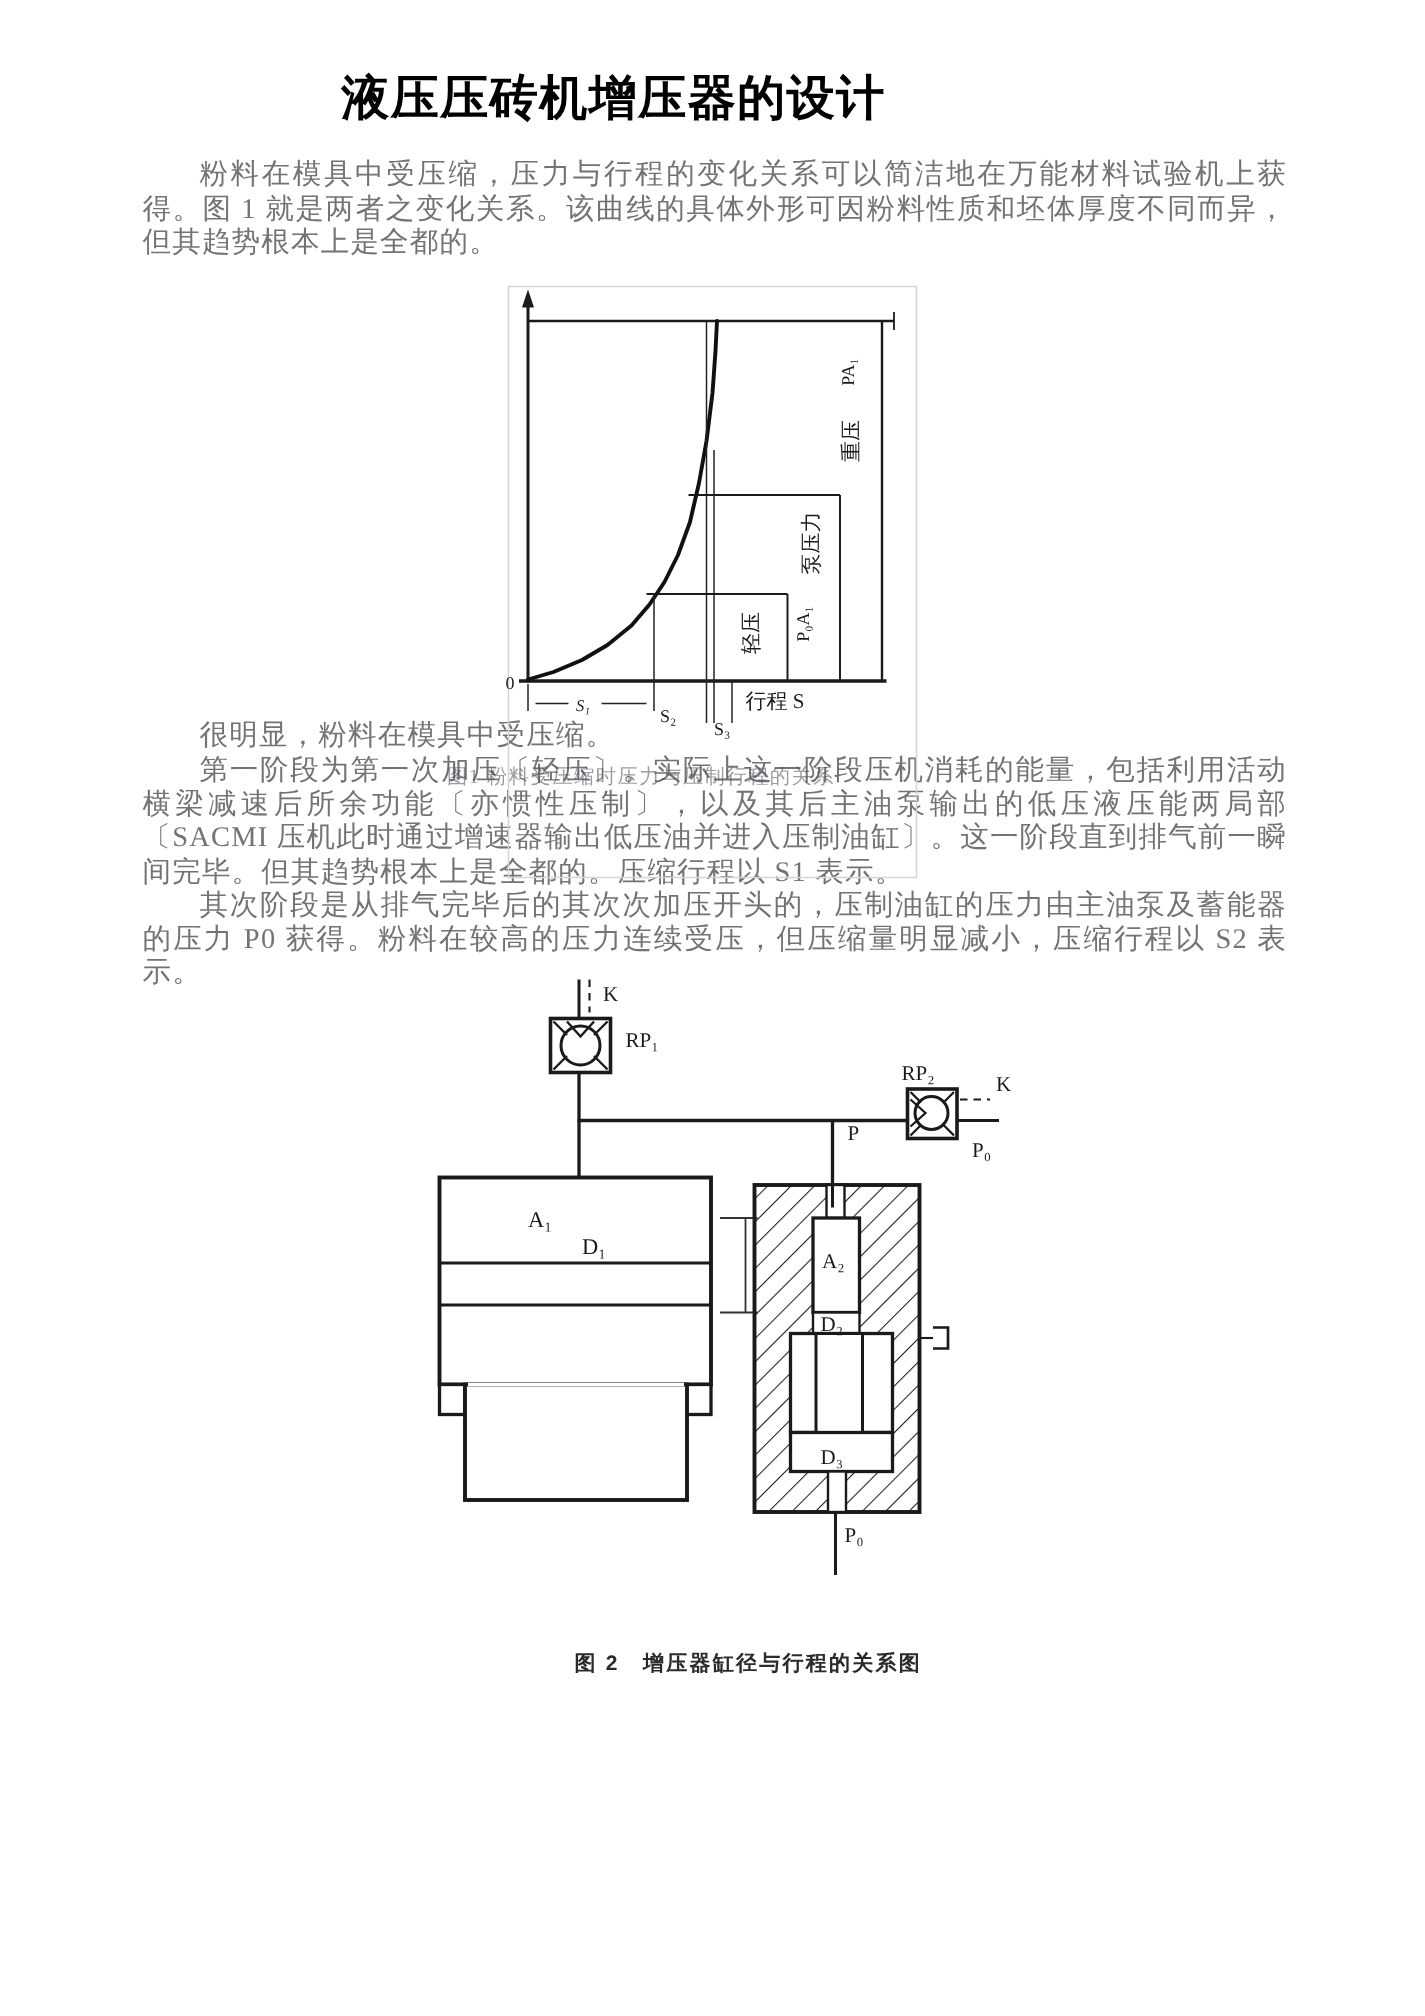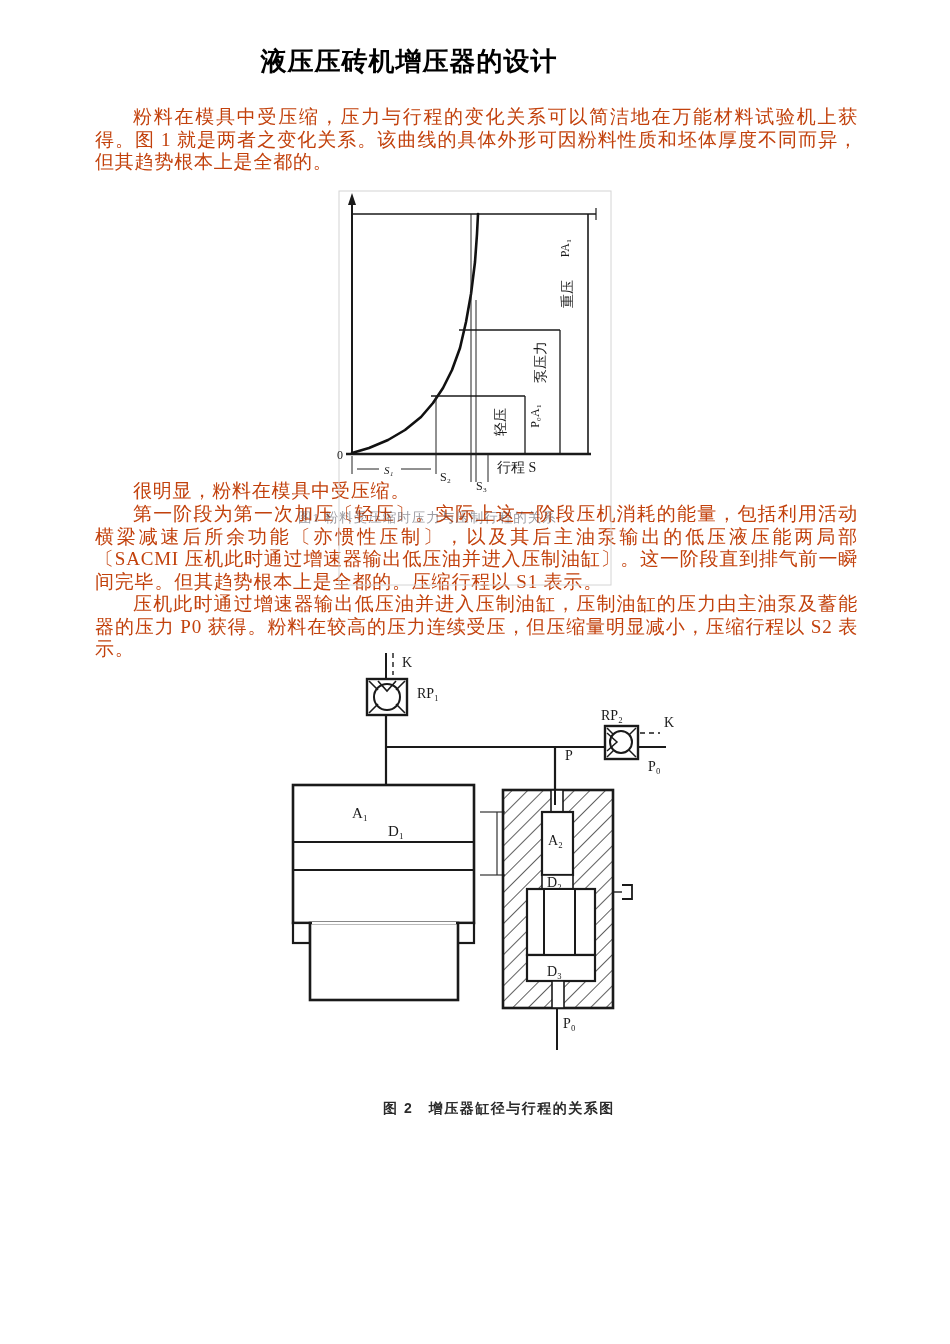--- a/index.html
+++ b/index.html
@@ -4,26 +4,26 @@
 <style>
   html,body{margin:0;padding:0;}
   body{
     width:950px;height:1344px;position:relative;background:#ffffff;
     font-family:"Liberation Serif","DejaVu Serif",serif;color:#111;
     overflow:hidden;
   }
   .doc-title{
     position:absolute;top:44px;left:0;width:818px;text-align:center;
     font-family:"Liberation Sans","DejaVu Sans",sans-serif;
-    font-size:26px;font-weight:bold;letter-spacing:1px;color:#000;
+    font-size:32px;font-weight:bold;letter-spacing:1px;color:#000;
   }
   .para{
     position:absolute;left:95px;width:763px;
     font-size:19px;line-height:22.5px;letter-spacing:0.8px;
-    text-align:justify;text-indent:2em;color:#c2410c;
+    text-align:justify;text-indent:2em;color:#737373;
   }
   #p1{top:106px;}
   #p2{top:480px;width:763px;}
   #p3{top:503px;}
   #p4{top:593px;}
   .fig1-box{position:absolute;left:333px;top:190px;width:292px;height:400px;}
   .fig1-overlay-caption{
     position:absolute;left:298px;top:509px;width:336px;
     font-size:13.5px;letter-spacing:1px;color:#4a4a55;opacity:0.55;
     font-family:Liberation Serif, serif;
@@ -38,21 +38,21 @@
   svg text{font-family:"Liberation Serif","DejaVu Serif",serif;fill:#1a1a1a;}
 </style>
 </head>
 <body>
 
 <div class="doc-title">液压压砖机增压器的设计</div>
 
 <div class="para" id="p1">粉料在模具中受压缩，压力与行程的变化关系可以简洁地在万能材料试验机上获得。图 1 就是两者之变化关系。该曲线的具体外形可因粉料性质和坯体厚度不同而异，但其趋势根本上是全都的。</div>
 <div class="para" id="p2">很明显，粉料在模具中受压缩。</div>
 <div class="para" id="p3">第一阶段为第一次加压〔轻压〕。实际上这一阶段压机消耗的能量，包括利用活动横梁减速后所余功能〔亦惯性压制〕，以及其后主油泵输出的低压液压能两局部〔SACMI 压机此时通过增速器输出低压油并进入压制油缸〕。这一阶段直到排气前一瞬间完毕。但其趋势根本上是全都的。压缩行程以 S1 表示。</div>
-<div class="para" id="p4">压机此时通过增速器输出低压油并进入压制油缸，压制油缸的压力由主油泵及蓄能器的压力 P0 获得。粉料在较高的压力连续受压，但压缩量明显减小，压缩行程以 S2 表示。</div>
+<div class="para" id="p4">其次阶段是从排气完毕后的其次次加压开头的，压制油缸的压力由主油泵及蓄能器的压力 P0 获得。粉料在较高的压力连续受压，但压缩量明显减小，压缩行程以 S2 表示。</div>
 
 <div class="fig1-box">
   <svg width="292" height="400" viewBox="0 0 292 400">
 
     <rect x="6" y="1" width="272" height="394" fill="none" stroke="#d4d4d4" stroke-width="1"></rect>
 
     <line x1="19" y1="8" x2="19" y2="265" stroke="#1a1a1a" stroke-width="2"></line>
     <polygon points="19,3 15,15 23,15" fill="#1a1a1a"></polygon>
     <line x1="13" y1="264" x2="258" y2="264" stroke="#1a1a1a" stroke-width="2.4"></line>
     <text x="4" y="269" font-size="12">0</text>

